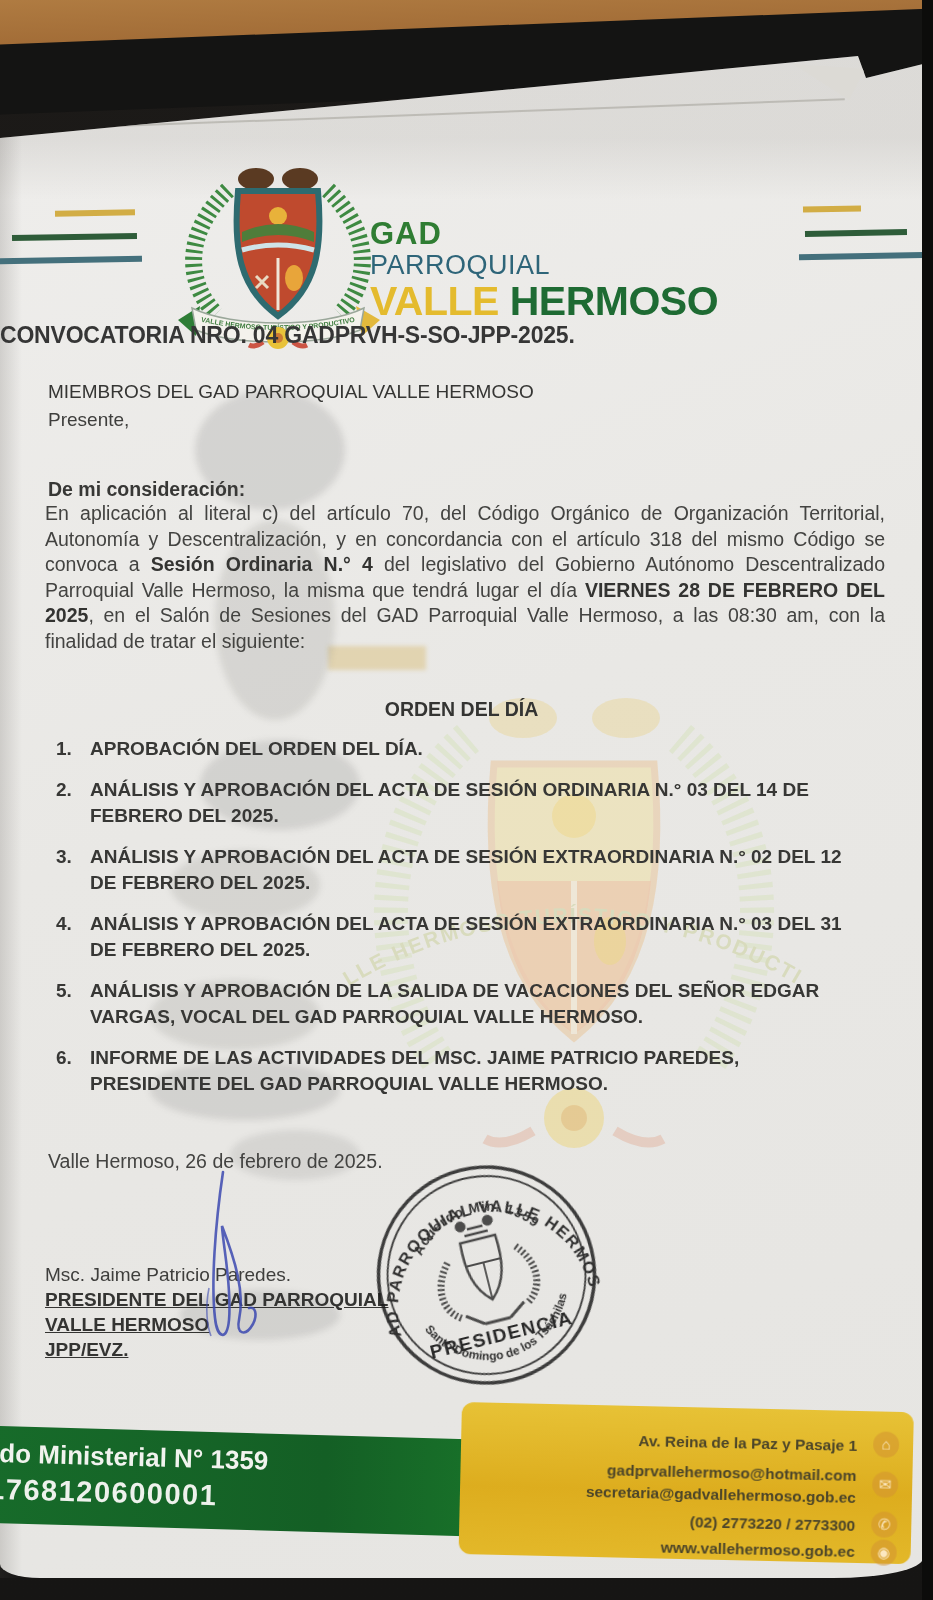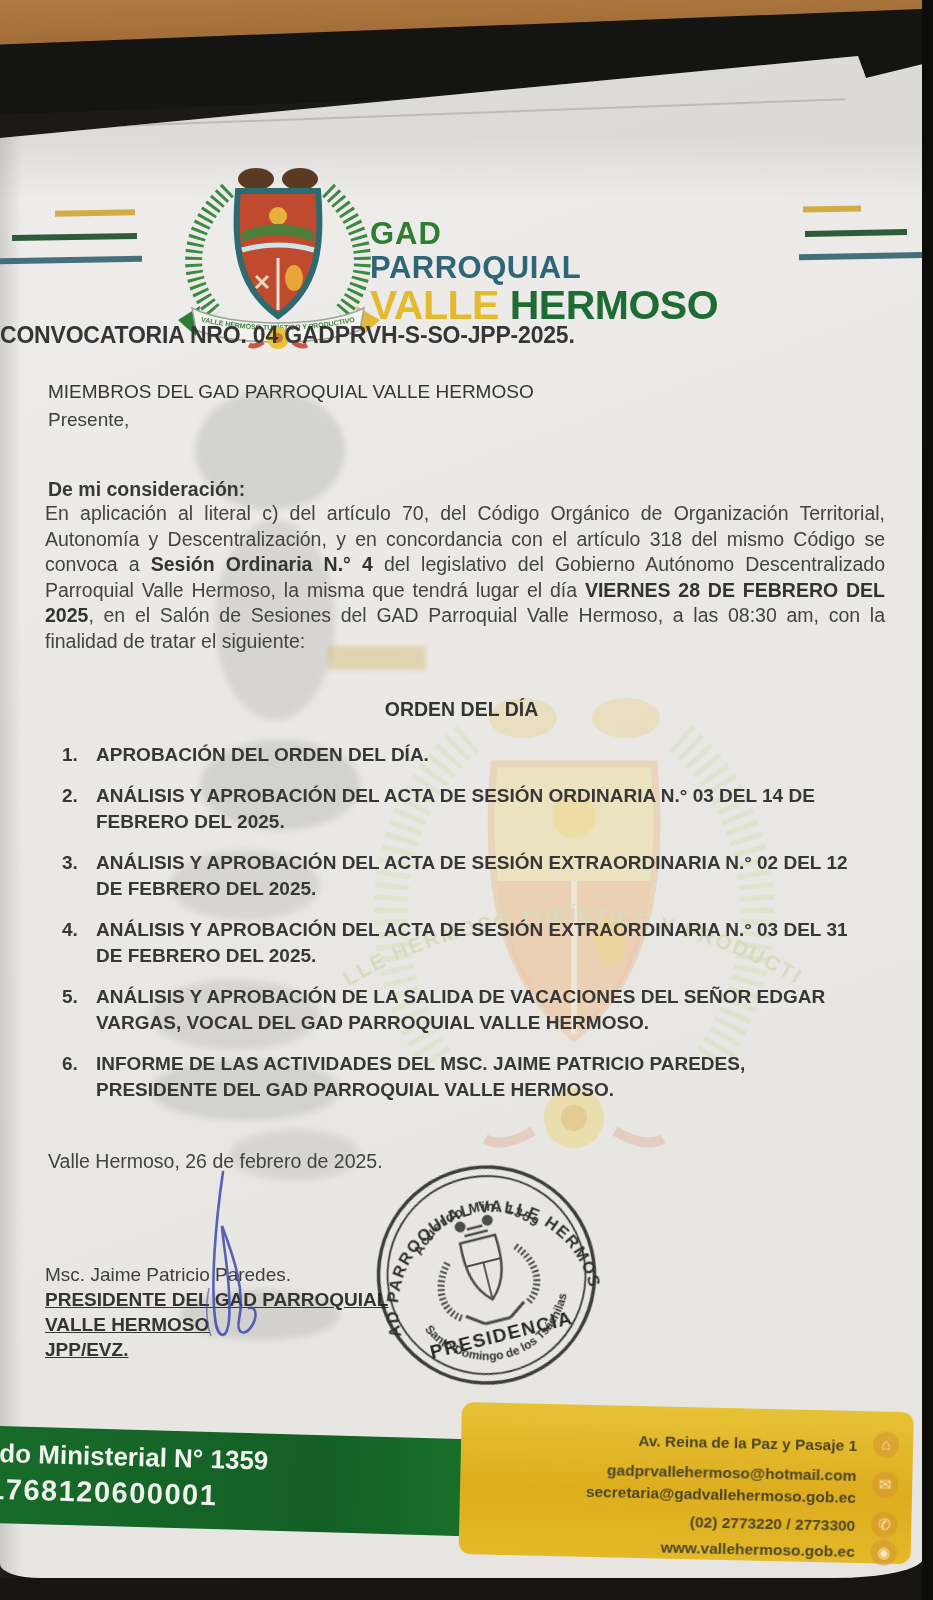--- a/index.html
+++ b/index.html
@@ -32,36 +32,36 @@
   .stripe.l1{left:55px;top:160px;width:80px;}
   .stripe.l2{left:12px;top:184px;width:125px;}
   .stripe.l3{left:-6px;top:207px;width:148px;}
   .stripe.r1{right:62px;top:156px;width:58px;}
   .stripe.r2{right:16px;top:180px;width:102px;}
   .stripe.r3{right:-6px;top:203px;width:130px;}
   
   .logo-svg{position:absolute;left:170px;top:108px;}
   .orgname{position:absolute;left:370px;top:138px;line-height:1;white-space:nowrap;margin-top:30px;}
   .org-gad{font-size:31px;font-weight:bold;color:#2f7d33;letter-spacing:1px;}
-  .org-parr{font-size:31px;font-weight:bold;color:#2e6579;margin-top:3px;letter-spacing:.5px;}
+  .org-parr{font-size:27px;font-weight:normal;color:#2e6579;margin-top:3px;letter-spacing:.5px;}
   .org-vh{font-size:41px;font-weight:bold;margin-top:2px;letter-spacing:-.5px;}
   .org-valle{color:#e4bb2e;}
   .org-hermoso{color:#1e6b33;}
   
   .doc-title{position:absolute;left:0;top:272px;width:923px;
          font-size:23px;font-weight:bold;color:#363636;letter-spacing:-.2px;}
   .recipient{position:absolute;left:48px;top:328px;font-size:19px;color:#3e3e3c;line-height:28px;}
   .recipient .b{font-weight:normal;color:#353533;}
   .salutation{position:absolute;left:48px;top:428px;font-size:19.5px;font-weight:bold;color:#373735;text-align:center;}
   .bodytext{position:absolute;left:45px;top:451px;width:840px;font-size:19.5px;
          line-height:25.5px;color:#434341;text-align:justify;}
   .bodytext b{color:#333331;}
   .agenda-head{position:absolute;left:0;top:648px;width:923px;text-align:center;
          font-size:19.5px;font-weight:bold;color:#343432;}
-  ol.agenda{position:absolute;left:52px;top:686px;width:812px;margin:6px;padding:0;
+  ol.agenda{position:absolute;left:52px;top:686px;width:812px;margin:0;padding:0;
          list-style:none;counter-reset:it;z-index:3;}
   ol.agenda li{position:relative;padding-left:38px;margin-bottom:15px;
          font-size:19px;font-weight:bold;color:#373735;line-height:26px;counter-increment:it;}
   ol.agenda li::before{content:counter(it) ".";position:absolute;left:4px;top:0;}
   .date-line{position:absolute;left:48px;top:1100px;font-size:19.5px;color:#434341;}
   .signer{position:absolute;left:45px;top:1212px;font-size:19px;line-height:25px;color:#3e3e3c;}
   .signer .b{font-weight:bold;color:#343432;text-decoration:underline;}
   
   .watermark{position:absolute;left:318px;top:626px;z-index:1;opacity:.55;}
   .content-layer{position:relative;z-index:2;}

